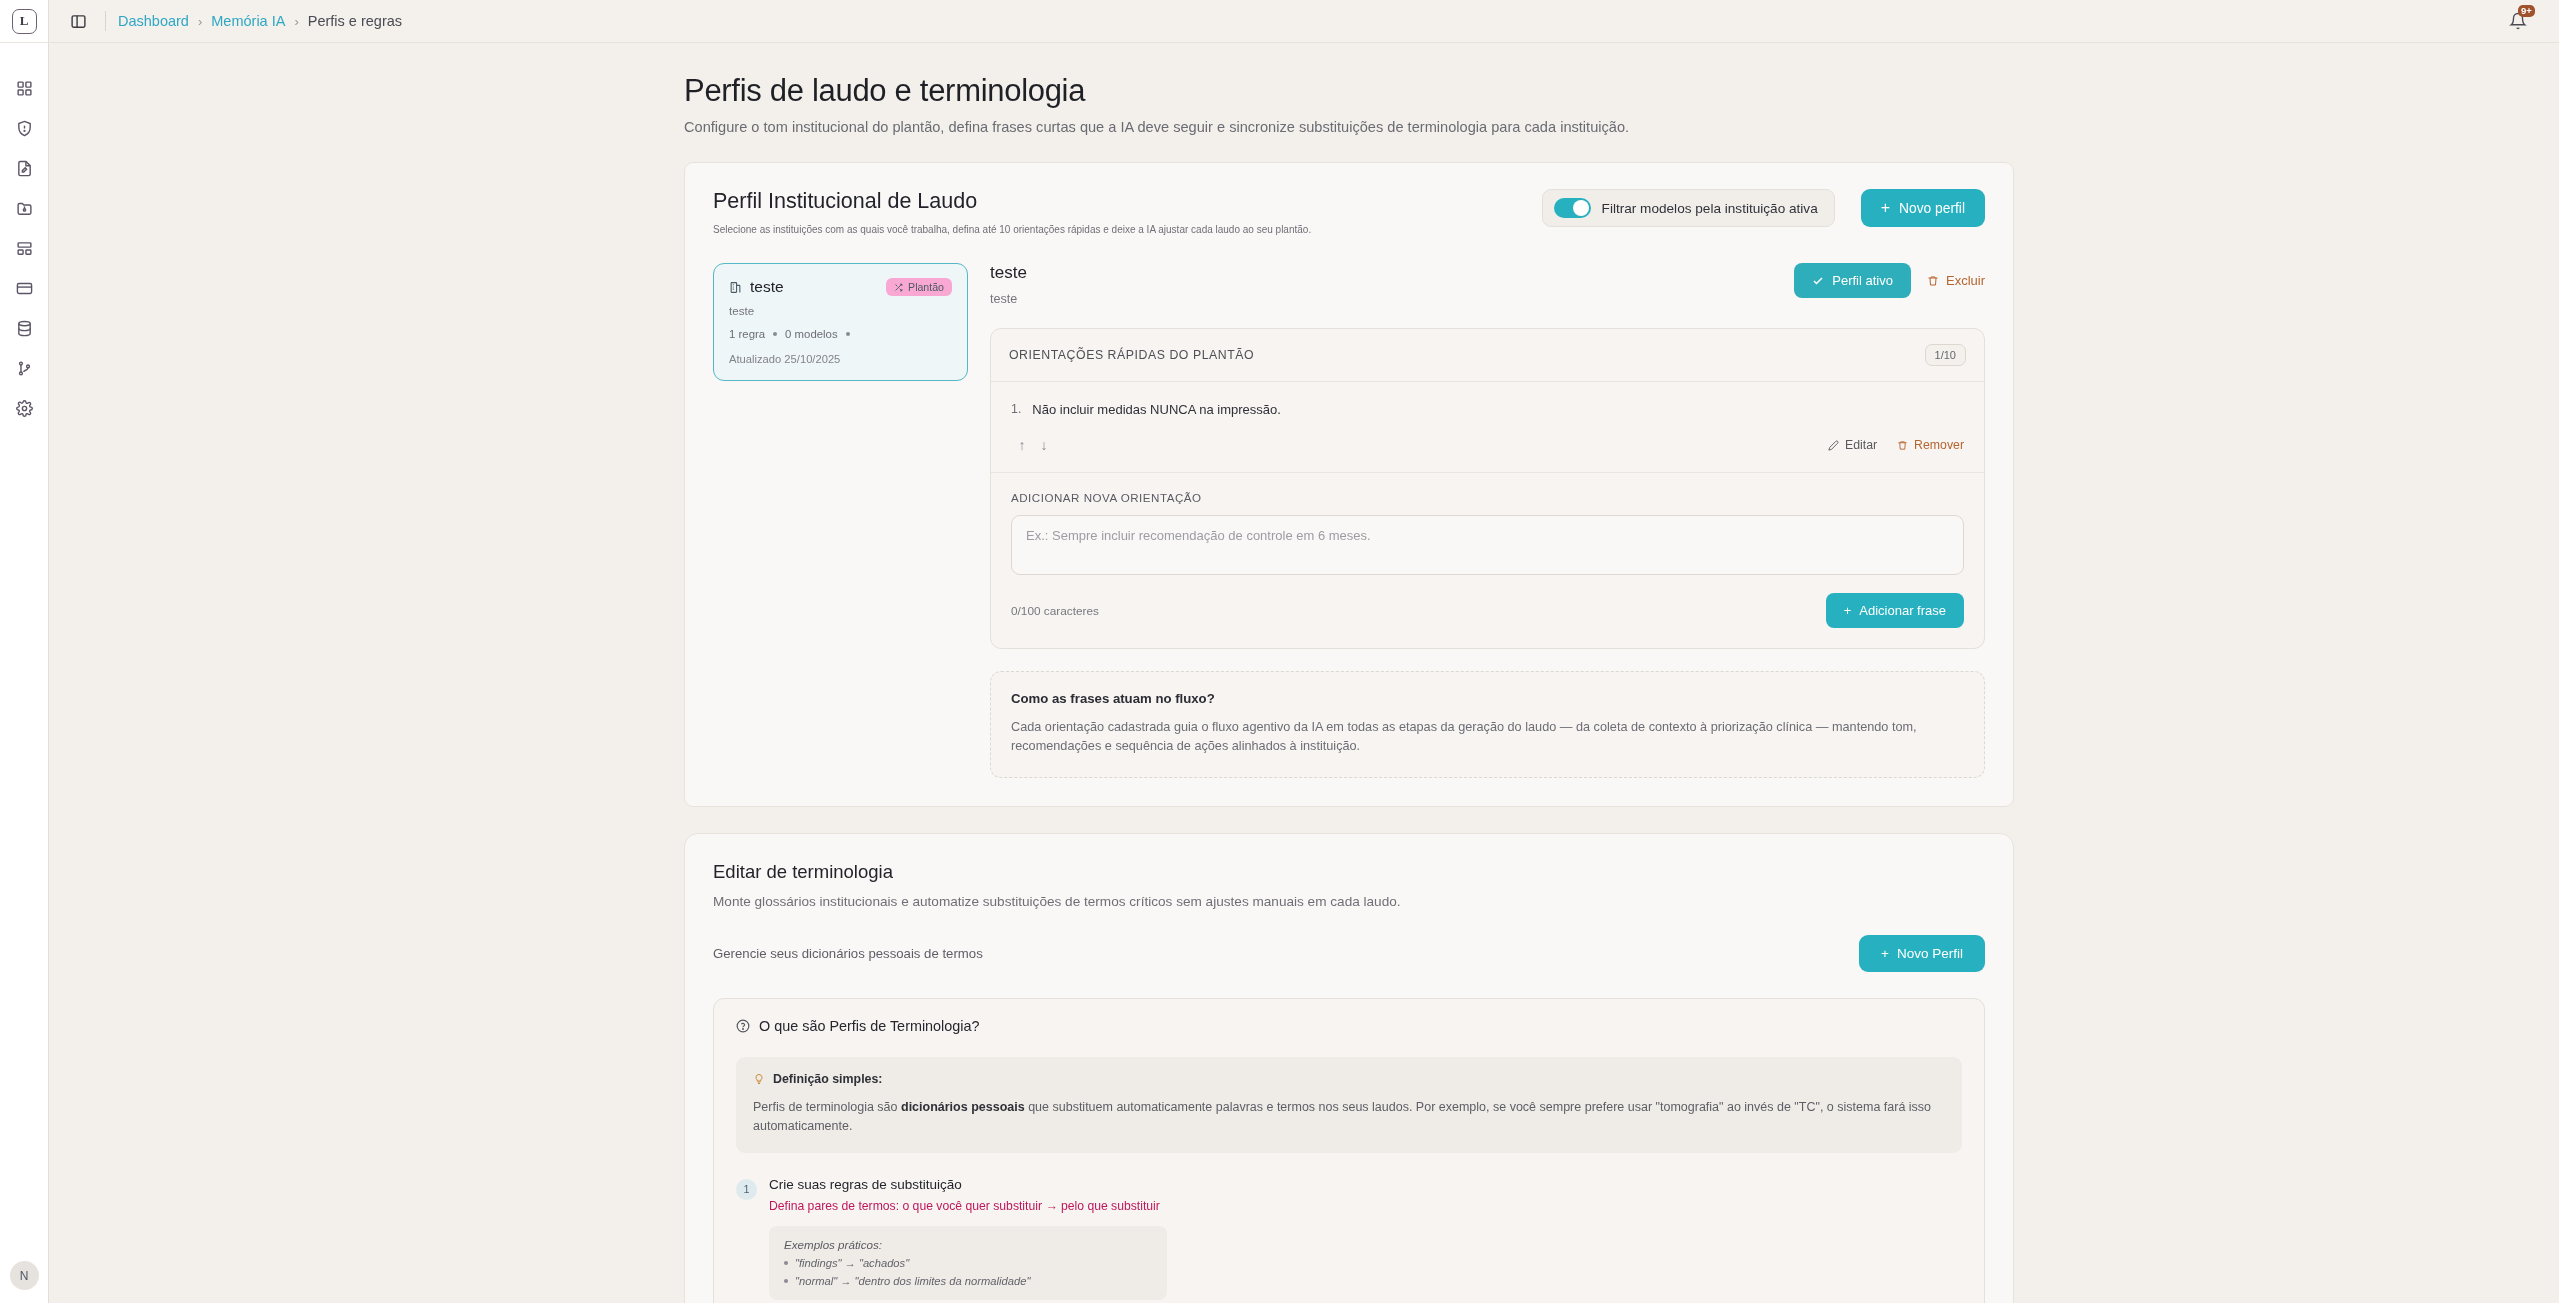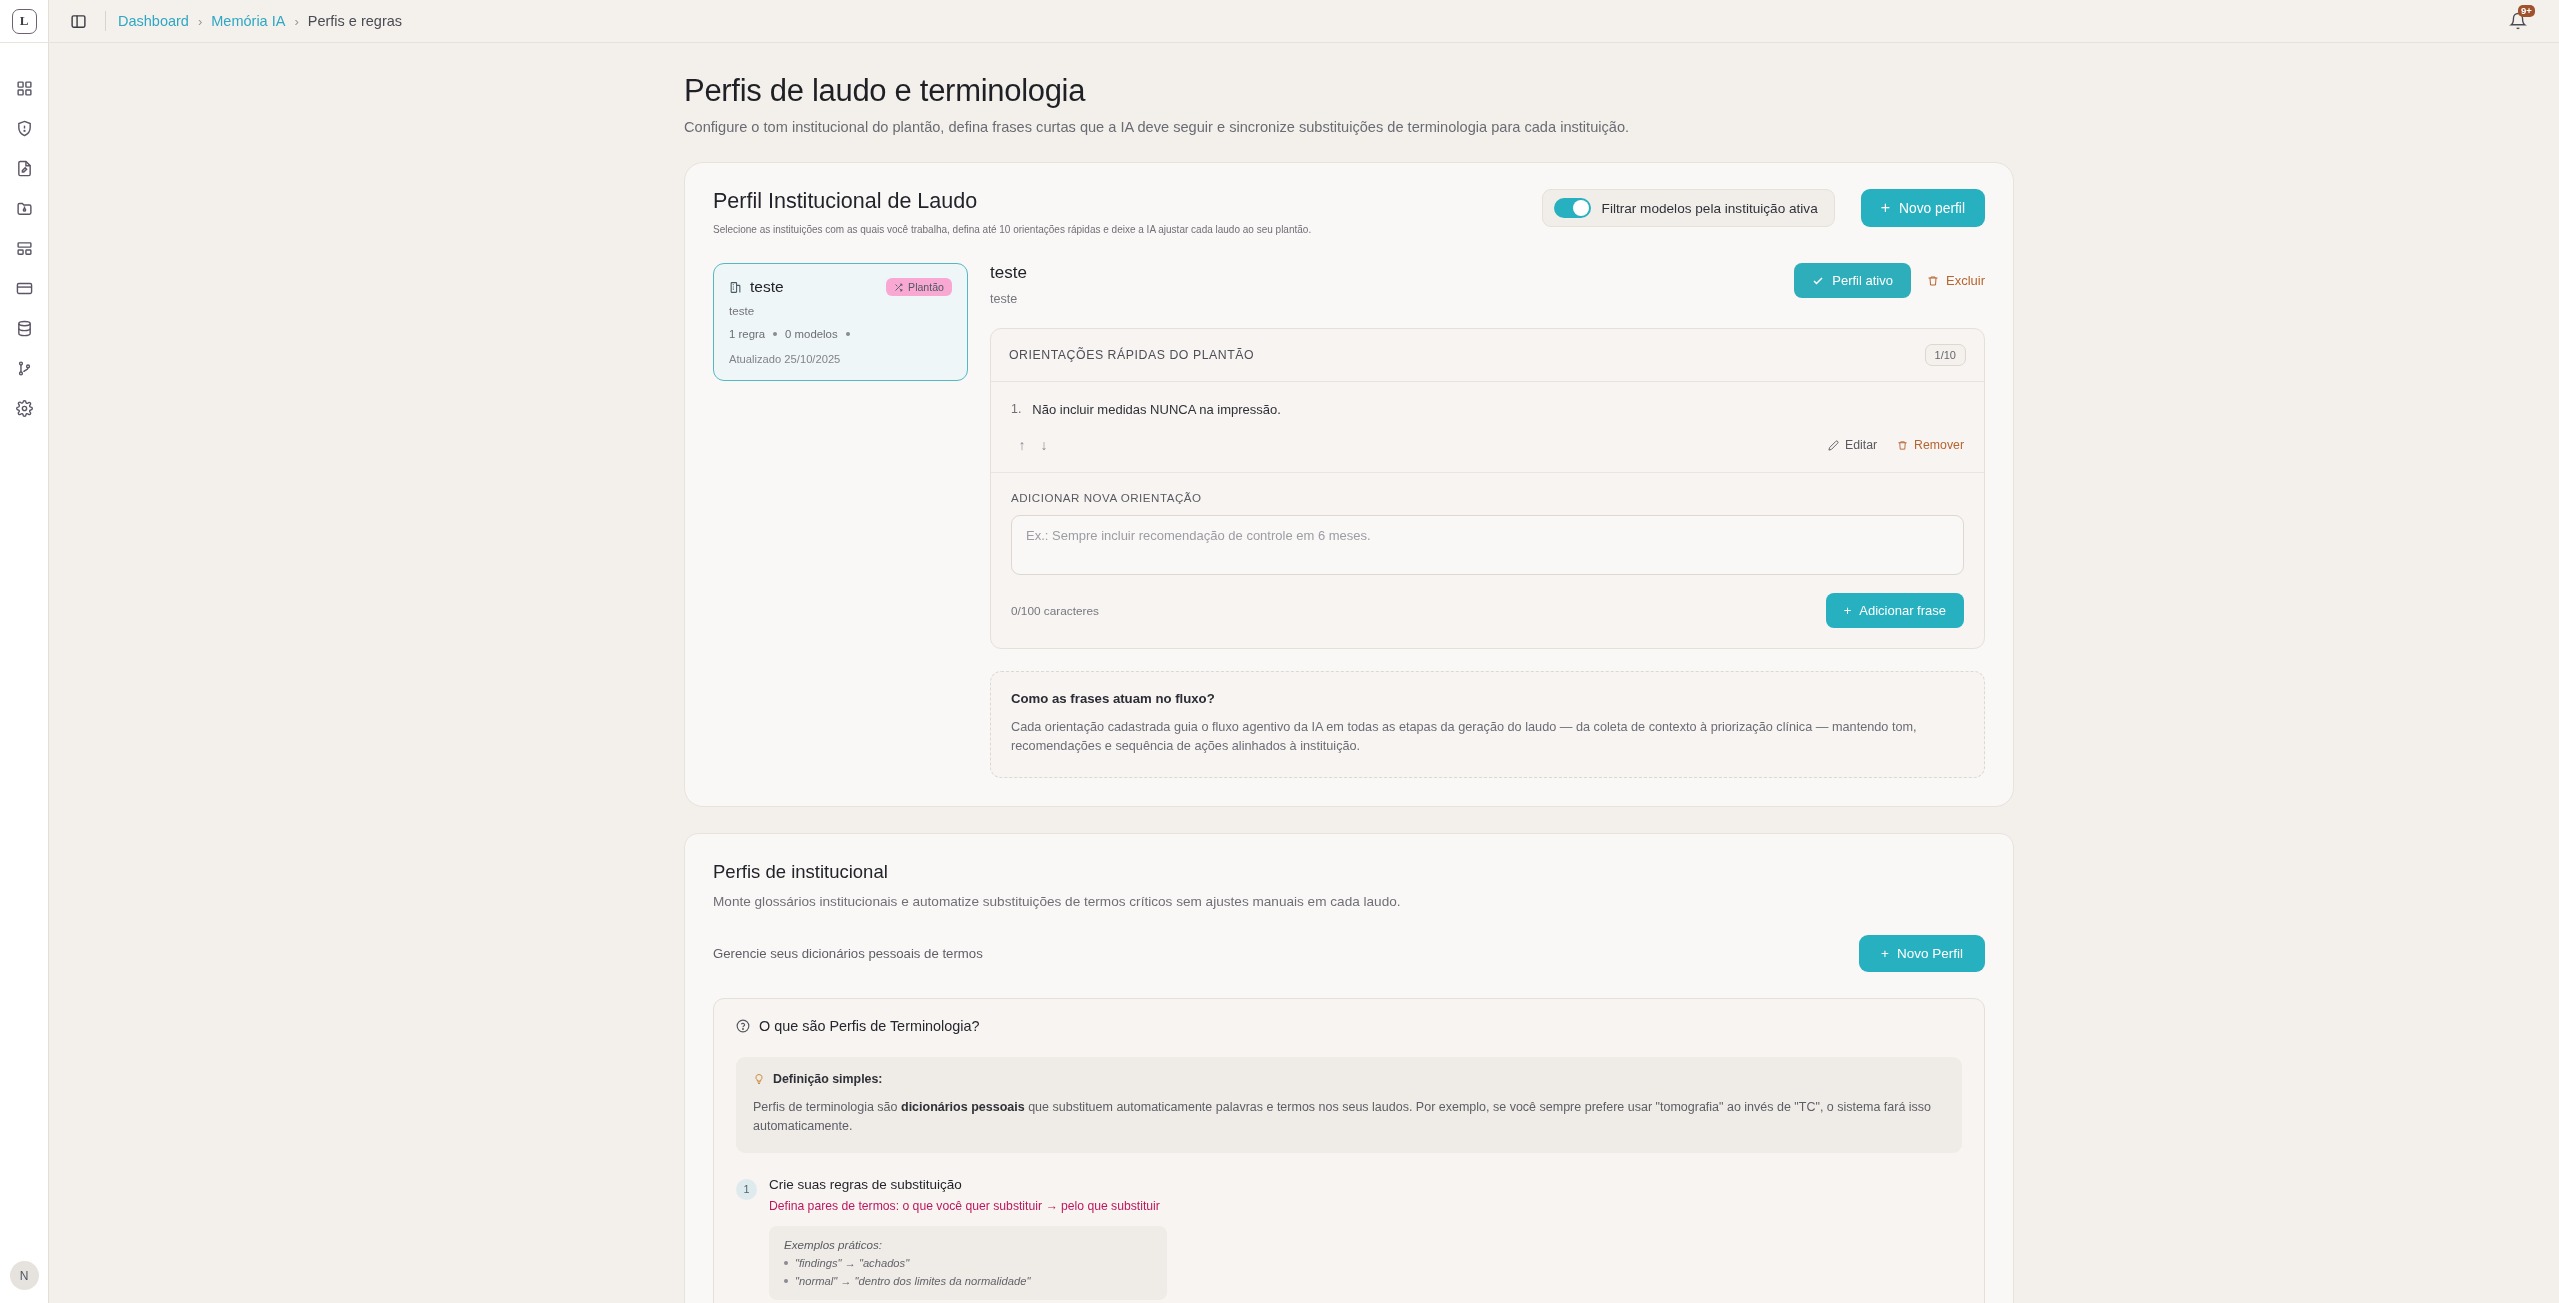--- a/index.html
+++ b/index.html
@@ -77,21 +77,21 @@
   .page { width: 100%; padding: 30px 0 0 0; }
   .page-inner { width: 1330px; margin-left: 635px; }
 
   .page-title { font-size: 31px; font-weight: 400; color: #1f2026; letter-spacing: -0.3px; }
   .page-sub { font-size: 14.6px; color: #6b6b73; margin-top: 10px; }
 
   
   .card {
     background: #faf8f6;
     border: 1px solid #e7e2dc;
-    border-radius: 19px;
+    border-radius: 9px;
     margin-top: 27px;
     padding: 26px 28px 28px 28px;
   }
   .card-head { display: flex; align-items: flex-start; }
   .card-title { font-size: 21.5px; color: #23242b; font-weight: 400; }
   .card-sub { font-size: 10px; color: #6f6f77; margin-top: 10px; }
   .card-head-actions { margin-left: auto; display: flex; align-items: center; gap: 26px; }
 
   .toggle-pill {
     display: flex; align-items: center; gap: 11px;
@@ -520,21 +520,21 @@
                 <div class="info-box">
                   <div class="info-title">Como as frases atuam no fluxo?</div>
                   <div class="info-text">Cada orientação cadastrada guia o fluxo agentivo da IA em todas as etapas da geração do laudo — da coleta de contexto à priorização clínica — mantendo tom, recomendações e sequência de ações alinhados à instituição.</div>
                 </div>
 
               </div>
             </div>
           </div>
 
           <div class="term-card">
-            <div class="term-title">Perfis de institucional</div>
+            <div class="term-title">Editar de terminologia</div>
             <div class="term-sub">Monte glossários institucionais e automatize substituições de termos críticos sem ajustes manuais em cada laudo.</div>
             <div class="term-row">
               <span class="term-row-text">Gerencie seus dicionários pessoais de termos</span>
               <button class="btn-new-profile">
                 <span class="plus">+</span>
                 <span>Novo Perfil</span>
               </button>
             </div>
 
             <div class="faq-box">

